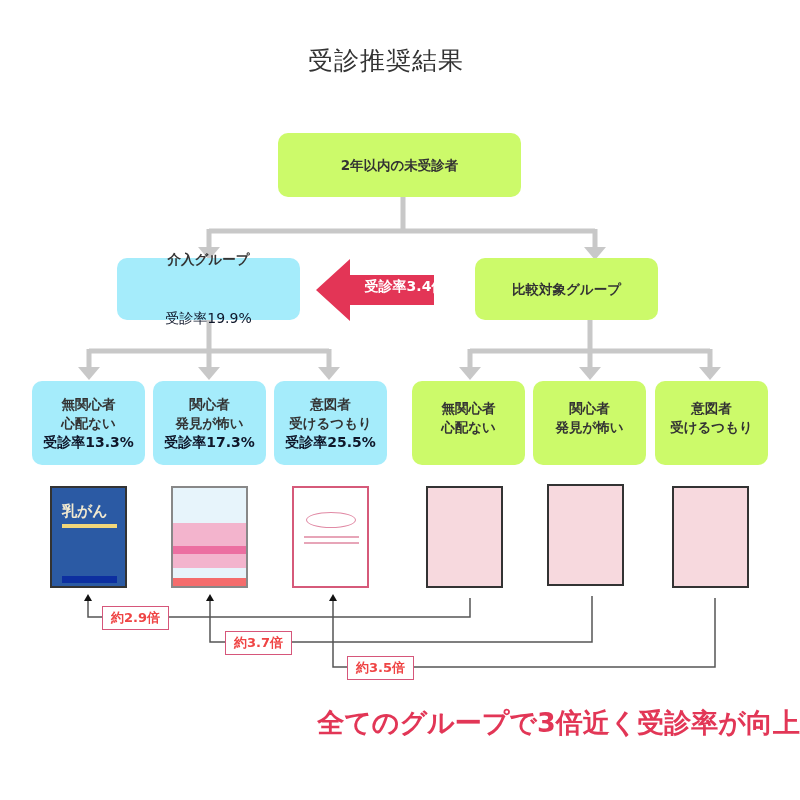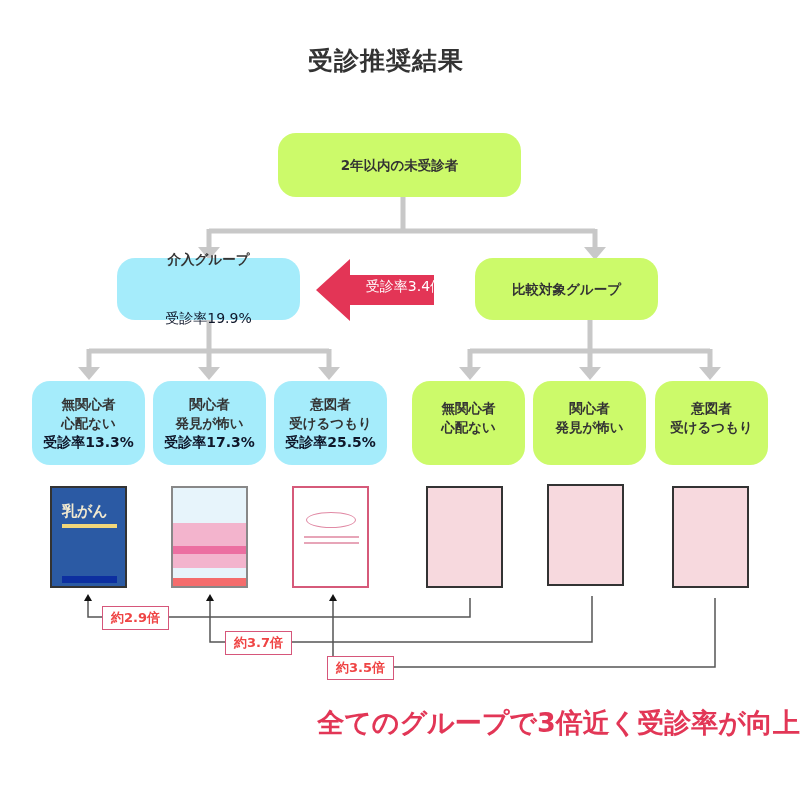--- a/index.html
+++ b/index.html
@@ -1,27 +1,27 @@
 <!DOCTYPE html>
 <html><head>
 <meta charset="utf-8">
 <style>
   html, body { margin:0; padding:0; background:#ffffff; }
   body { width:800px; height:800px; position:relative; overflow:hidden;
          font-family:"DejaVu Sans","Liberation Sans",sans-serif; color:#222; }
   .abs { position:absolute; }
-  .title { left:0; top:44px; width:772px; text-align:center; font-size:25px; font-weight:bold; color:#333; letter-spacing:1px; }
-  .box { position:absolute; border-radius:18px; display:flex; flex-direction:column; align-items:center; justify-content:center; text-align:center; font-weight:bold; font-size:13.5px; line-height:19px; color:#333; }
+  .title { left:0; top:44px; width:772px; text-align:center; font-size:25px; font-weight:normal; color:#333; letter-spacing:1px; }
+  .box { position:absolute; border-radius:10px; display:flex; flex-direction:column; align-items:center; justify-content:center; text-align:center; font-weight:bold; font-size:13.5px; line-height:19px; color:#333; }
   .green { background:#ccfa6a; }
   .blue  { background:#a5ecfb; }
   .red-text { color:#0f172a; font-weight:normal; font-size:14px; }
   .red-text.b { font-weight:bold; }
   .sub { justify-content:flex-start; padding-top:18px; box-sizing:border-box; }
   svg.lines { position:absolute; left:0; top:0; }
-  .arrow-label { position:absolute; left:355px; top:276px; width:100px; text-align:center; color:#fff; font-weight:normal; font-size:14px; line-height:20px; }
+  .arrow-label { position:absolute; left:355px; top:276px; width:100px; text-align:center; color:#fff; font-weight:bold; font-size:14px; line-height:20px; }
   .doc { position:absolute; width:77px; height:102px; box-sizing:border-box; border:2px solid #333; overflow:hidden; }
   .doc.blue-b { background:#2b5aa4; }
   .doc.anime { background:#e7f4fb; border-color:#888; }
   .doc.ribbon { background:#fff; border:2px solid #d65a7a; }
   .doc.pink { background:#f7d9de; }
   .badge { position:absolute; background:#fff; border:1.5px solid #d6567a; color:#ef4444; font-size:13px; font-weight:bold; padding:1px 8px; height:20px; line-height:20px; white-space:nowrap; }
   .conclusion { left:0; top:705px; width:800px; text-align:right; font-size:27px; font-weight:bold; color:#e23656; }
 </style>
 </head>
 <body>
@@ -120,15 +120,15 @@
   <div style="position:absolute;left:12px;top:24px;width:48px;height:14px;border:1.5px solid #e18aa5;border-radius:50%;"></div>
   <div style="position:absolute;left:10px;top:48px;width:55px;height:2px;background:#e7a5b8;"></div>
   <div style="position:absolute;left:10px;top:54px;width:55px;height:2px;background:#e7a5b8;"></div>
 </div>
 <div class="doc pink" style="left:426px;top:486px;"></div>
 <div class="doc pink" style="left:547px;top:484px;"></div>
 <div class="doc pink" style="left:672px;top:486px;"></div>
 
 <div class="badge" style="left:102px;top:606px;">約2.9倍</div>
 <div class="badge" style="left:225px;top:631px;">約3.7倍</div>
-<div class="badge" style="left:327px;top:656px;">約3.5倍</div>
+<div class="badge" style="left:347px;top:656px;">約3.5倍</div>
 
 <div class="abs conclusion">全てのグループで3倍近く受診率が向上</div>
 
 </body></html>

